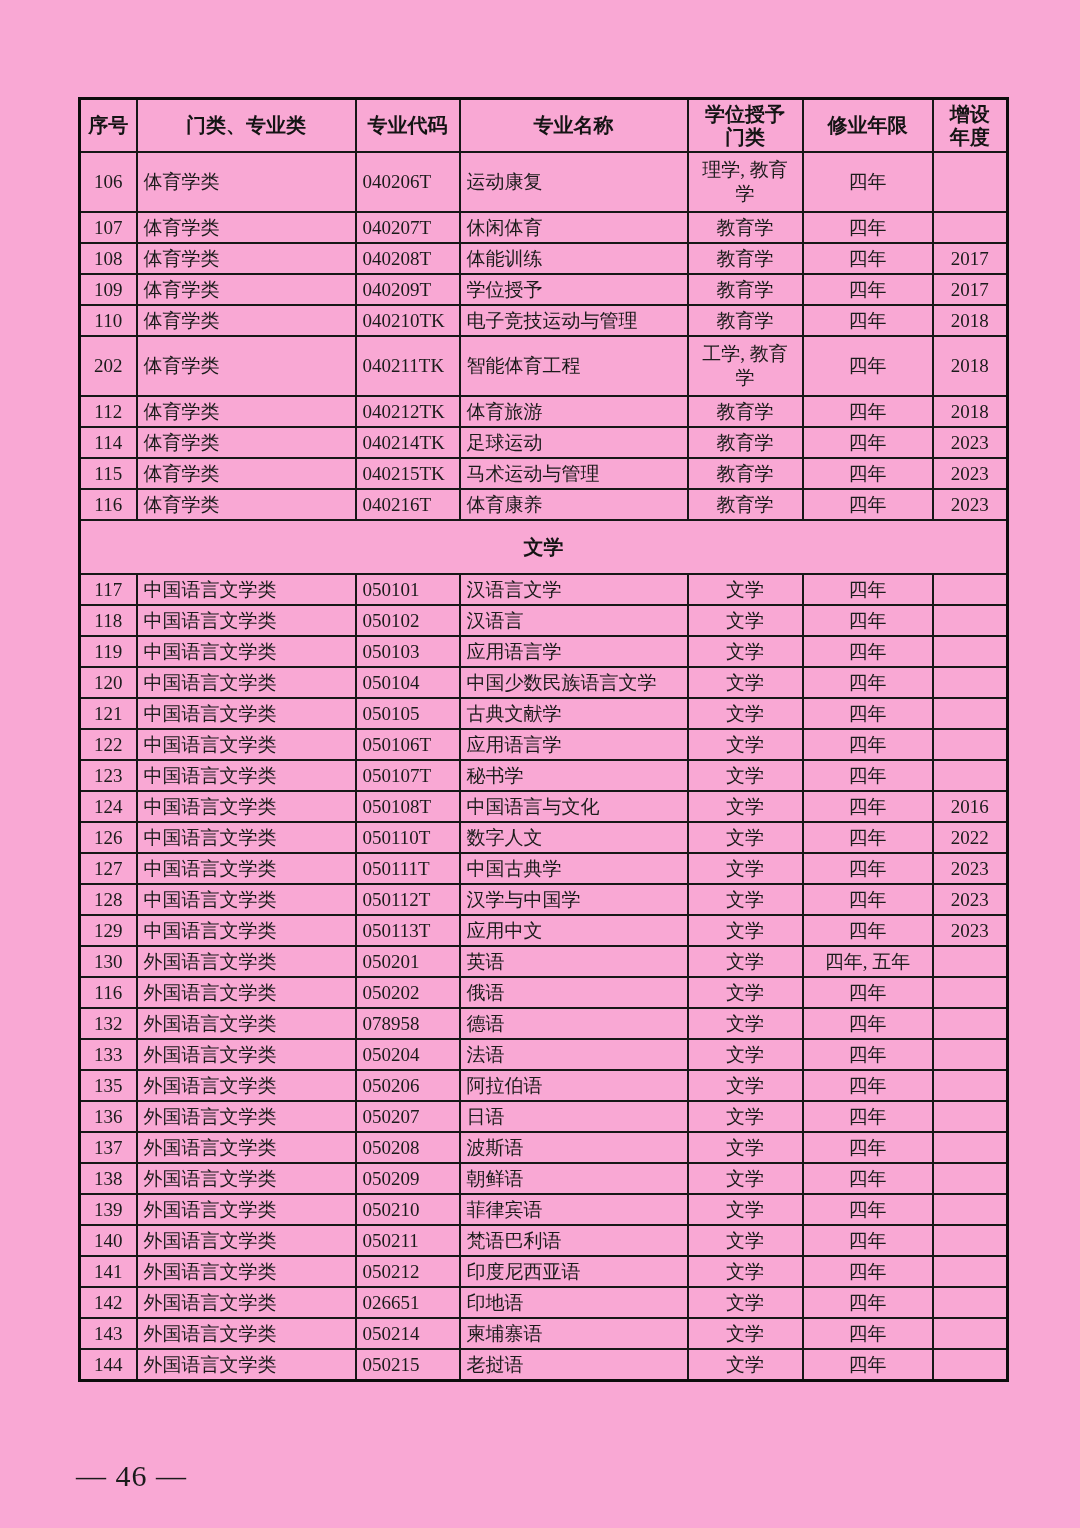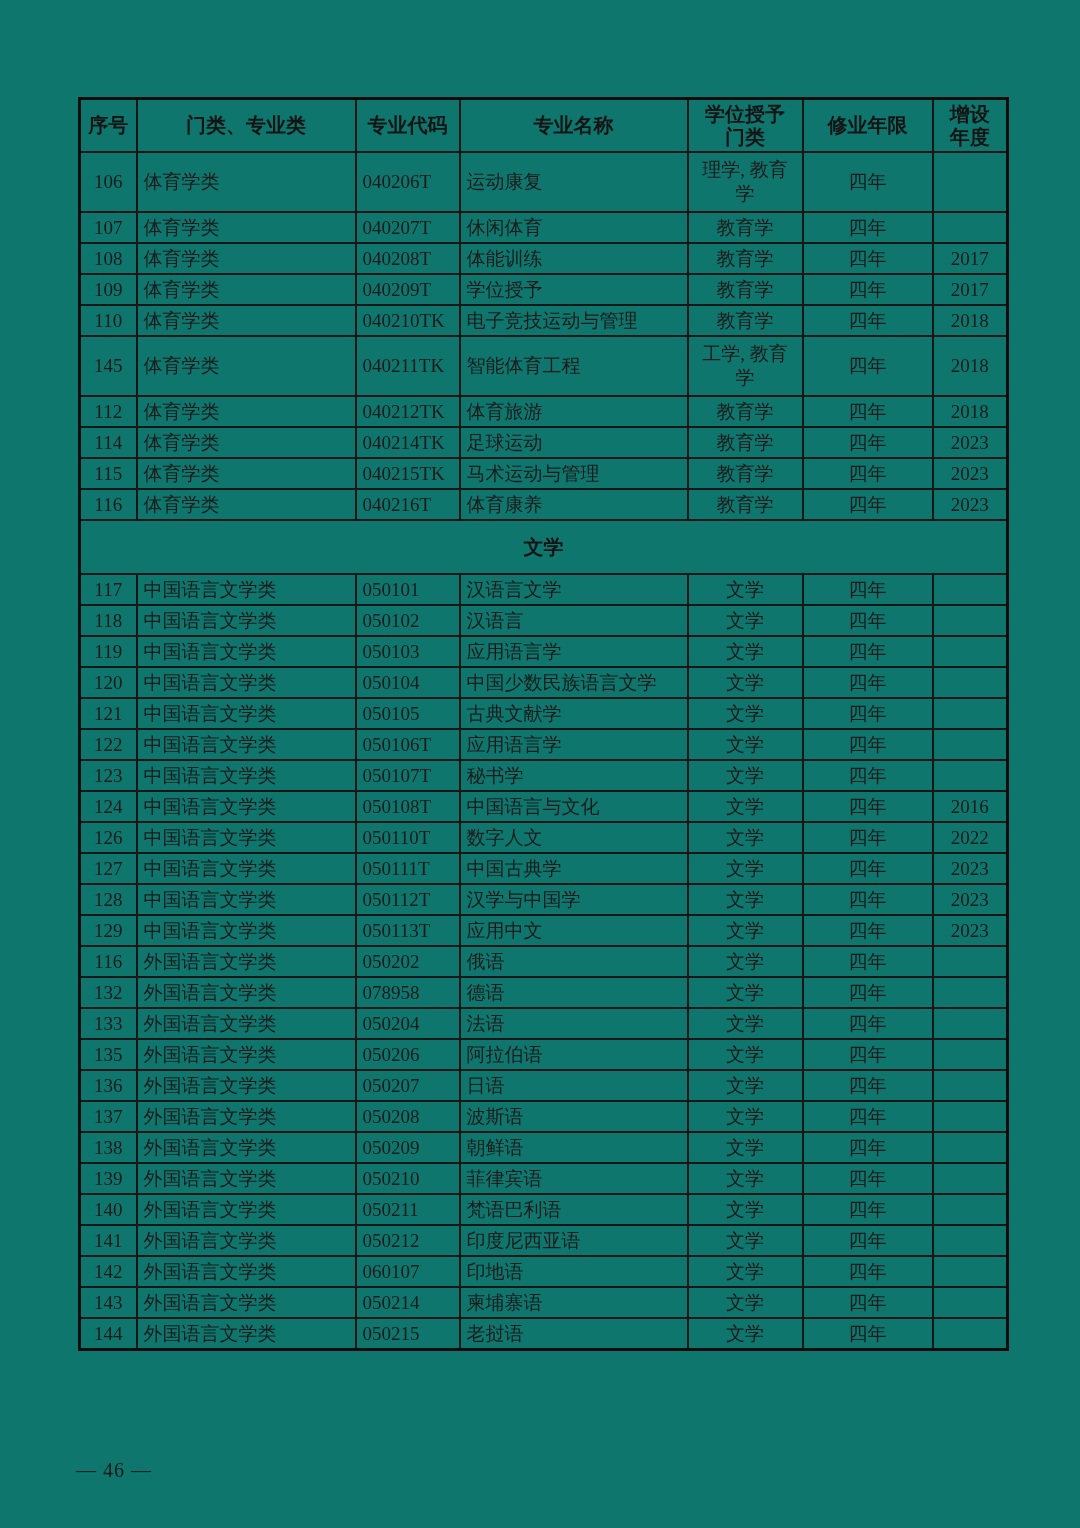--- a/index.html
+++ b/index.html
@@ -1,40 +1,40 @@
 <!DOCTYPE html>
 <html><head>
 <meta charset="utf-8">
 <style>
   html,body{margin:0;padding:0;}
   body{
     width:1080px;height:1528px;background:#ffffff;position:relative;
     font-family:"Liberation Serif","DejaVu Serif",serif;color:#1b1b1b;
     -webkit-font-smoothing:antialiased;
   }
-  .page{position:absolute;inset:0;background:#0f766e;}
+  .page{position:absolute;inset:0;background:#f9a8d4;}
   table.doc-table{
     position:absolute;left:78px;top:97px;width:928px;
     border-collapse:collapse;table-layout:fixed;
     border:3px solid #0d0d0d;
   }
   th,td{border:2px solid #171717;overflow:hidden;vertical-align:middle;}
   th{
     font-size:20px;font-weight:bold;text-align:center;
     white-space:pre-line;line-height:1.15;height:49px;padding:1px 2px;color:#141414;
   }
   td{font-size:19px;line-height:1.25;height:27px;padding:1px 6px;}
   tr.tall td{height:56px;}
   td.left{text-align:left;}
   td.center{text-align:center;}
   td.section-cell{
     height:50px;text-align:center;font-weight:bold;font-size:20px;color:#141414;
   }
   .footer{
-    position:absolute;left:76px;top:1459px;font-size:20px;color:#1b1b1b;
+    position:absolute;left:76px;top:1459px;font-size:30px;color:#1b1b1b;
     letter-spacing:1px;
   }
 </style>
 </head>
 <body>
 
 <div class="page">
   <table class="doc-table">
     <colgroup>
       <col style="width:57px">
@@ -98,21 +98,21 @@
         <tr>
           <td class="center">110</td>
           <td class="left">体育学类</td>
           <td class="left">040210TK</td>
           <td class="left">电子竞技运动与管理</td>
           <td class="center">教育学</td>
           <td class="center">四年</td>
           <td class="center">2018</td>
         </tr>
         <tr class="tall">
-          <td class="center">145</td>
+          <td class="center">202</td>
           <td class="left">体育学类</td>
           <td class="left">040211TK</td>
           <td class="left">智能体育工程</td>
           <td class="center">工学, 教育学</td>
           <td class="center">四年</td>
           <td class="center">2018</td>
         </tr>
         <tr>
           <td class="center">112</td>
           <td class="left">体育学类</td>
@@ -254,20 +254,29 @@
         <tr>
           <td class="center">129</td>
           <td class="left">中国语言文学类</td>
           <td class="left">050113T</td>
           <td class="left">应用中文</td>
           <td class="center">文学</td>
           <td class="center">四年</td>
           <td class="center">2023</td>
         </tr>
         <tr>
+          <td class="center">130</td>
+          <td class="left">外国语言文学类</td>
+          <td class="left">050201</td>
+          <td class="left">英语</td>
+          <td class="center">文学</td>
+          <td class="center">四年, 五年</td>
+          <td class="center"></td>
+        </tr>
+        <tr>
           <td class="center">116</td>
           <td class="left">外国语言文学类</td>
           <td class="left">050202</td>
           <td class="left">俄语</td>
           <td class="center">文学</td>
           <td class="center">四年</td>
           <td class="center"></td>
         </tr>
         <tr>
           <td class="center">132</td>
@@ -346,21 +355,21 @@
           <td class="left">外国语言文学类</td>
           <td class="left">050212</td>
           <td class="left">印度尼西亚语</td>
           <td class="center">文学</td>
           <td class="center">四年</td>
           <td class="center"></td>
         </tr>
         <tr>
           <td class="center">142</td>
           <td class="left">外国语言文学类</td>
-          <td class="left">060107</td>
+          <td class="left">026651</td>
           <td class="left">印地语</td>
           <td class="center">文学</td>
           <td class="center">四年</td>
           <td class="center"></td>
         </tr>
         <tr>
           <td class="center">143</td>
           <td class="left">外国语言文学类</td>
           <td class="left">050214</td>
           <td class="left">柬埔寨语</td>

